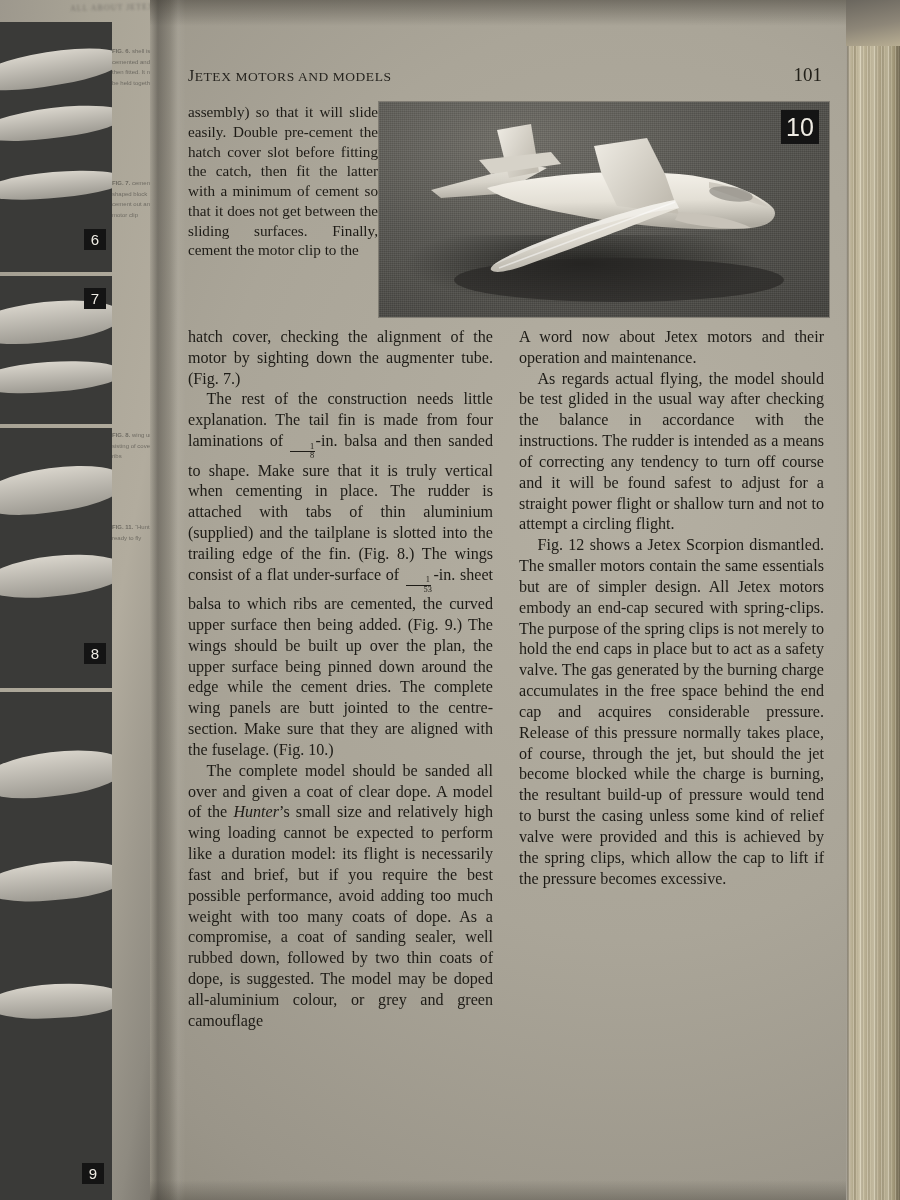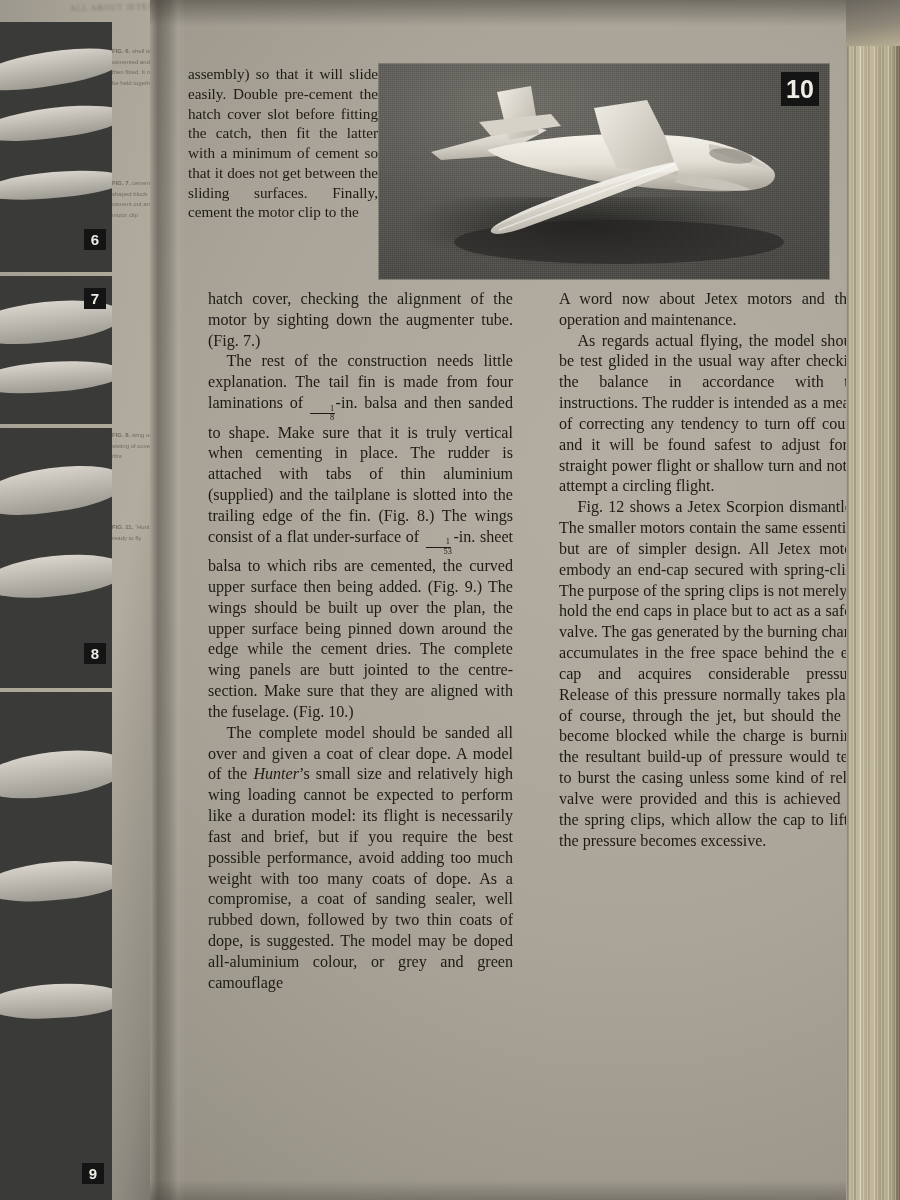--- a/index.html
+++ b/index.html
@@ -38,21 +38,21 @@
   .lp-photo .blade {
     position: absolute;
     background: linear-gradient(180deg,#d8d4cb,#9d9a92);
     border-radius: 50% 50% 45% 45%;
   }
   .fig-badge {
     position: absolute;
     background: #141414;
     color: #efece4;
     font-family: "Liberation Sans", sans-serif;
-    font-weight: bold;
+    font-weight: normal;
     line-height: 1;
     text-align: center;
   }
   .lp-caption {
     position: absolute;
     left: 112px;
     width: 50px;
     color: #5f5c55;
     font-family: "Liberation Sans", sans-serif;
     font-size: 6px;
@@ -179,21 +179,20 @@
     line-height: 1.30;
   }
   .two-col {
     display: flex;
     gap: 26px;
     margin-top: 10px;
   }
   .col {
     width: 305px;
     flex: 0 0 305px;
-    margin-left: 20px;
   }
   .col p {
     color: #1d1b16;
     font-size: 16.1px;
     line-height: 1.295;
     text-align: justify;
     text-justify: inter-word;
   }
   .col p + p { text-indent: 1.15em; }
 
@@ -298,20 +297,24 @@
     </div>
     <div class="lp-caption" style="top:522px;">
       <b>FIG. 11.</b>
       <span>“Hunter” ready to fly</span>
     </div>
   </div>
 
   <div class="right-page">
     <div class="page-inner">
 
+      <div class="running-head">
+        <div class="head-title">JETEX MOTORS AND MODELS</div>
+        <div class="folio">101</div>
+      </div>
 
       <div class="top-block">
         <div class="narrow-col">
           <p>assembly) so that it will slide easily. Double pre-cement the hatch cover slot before fitting the catch, then fit the latter with a minimum of cement so that it does not get between the sliding surfaces. Finally, cement the motor clip to the</p>
         </div>
 
         <div class="figure">
           <div class="fig-bg"></div>
           <div class="fig-grain"></div>
           <div class="fig-floorshadow"></div>

